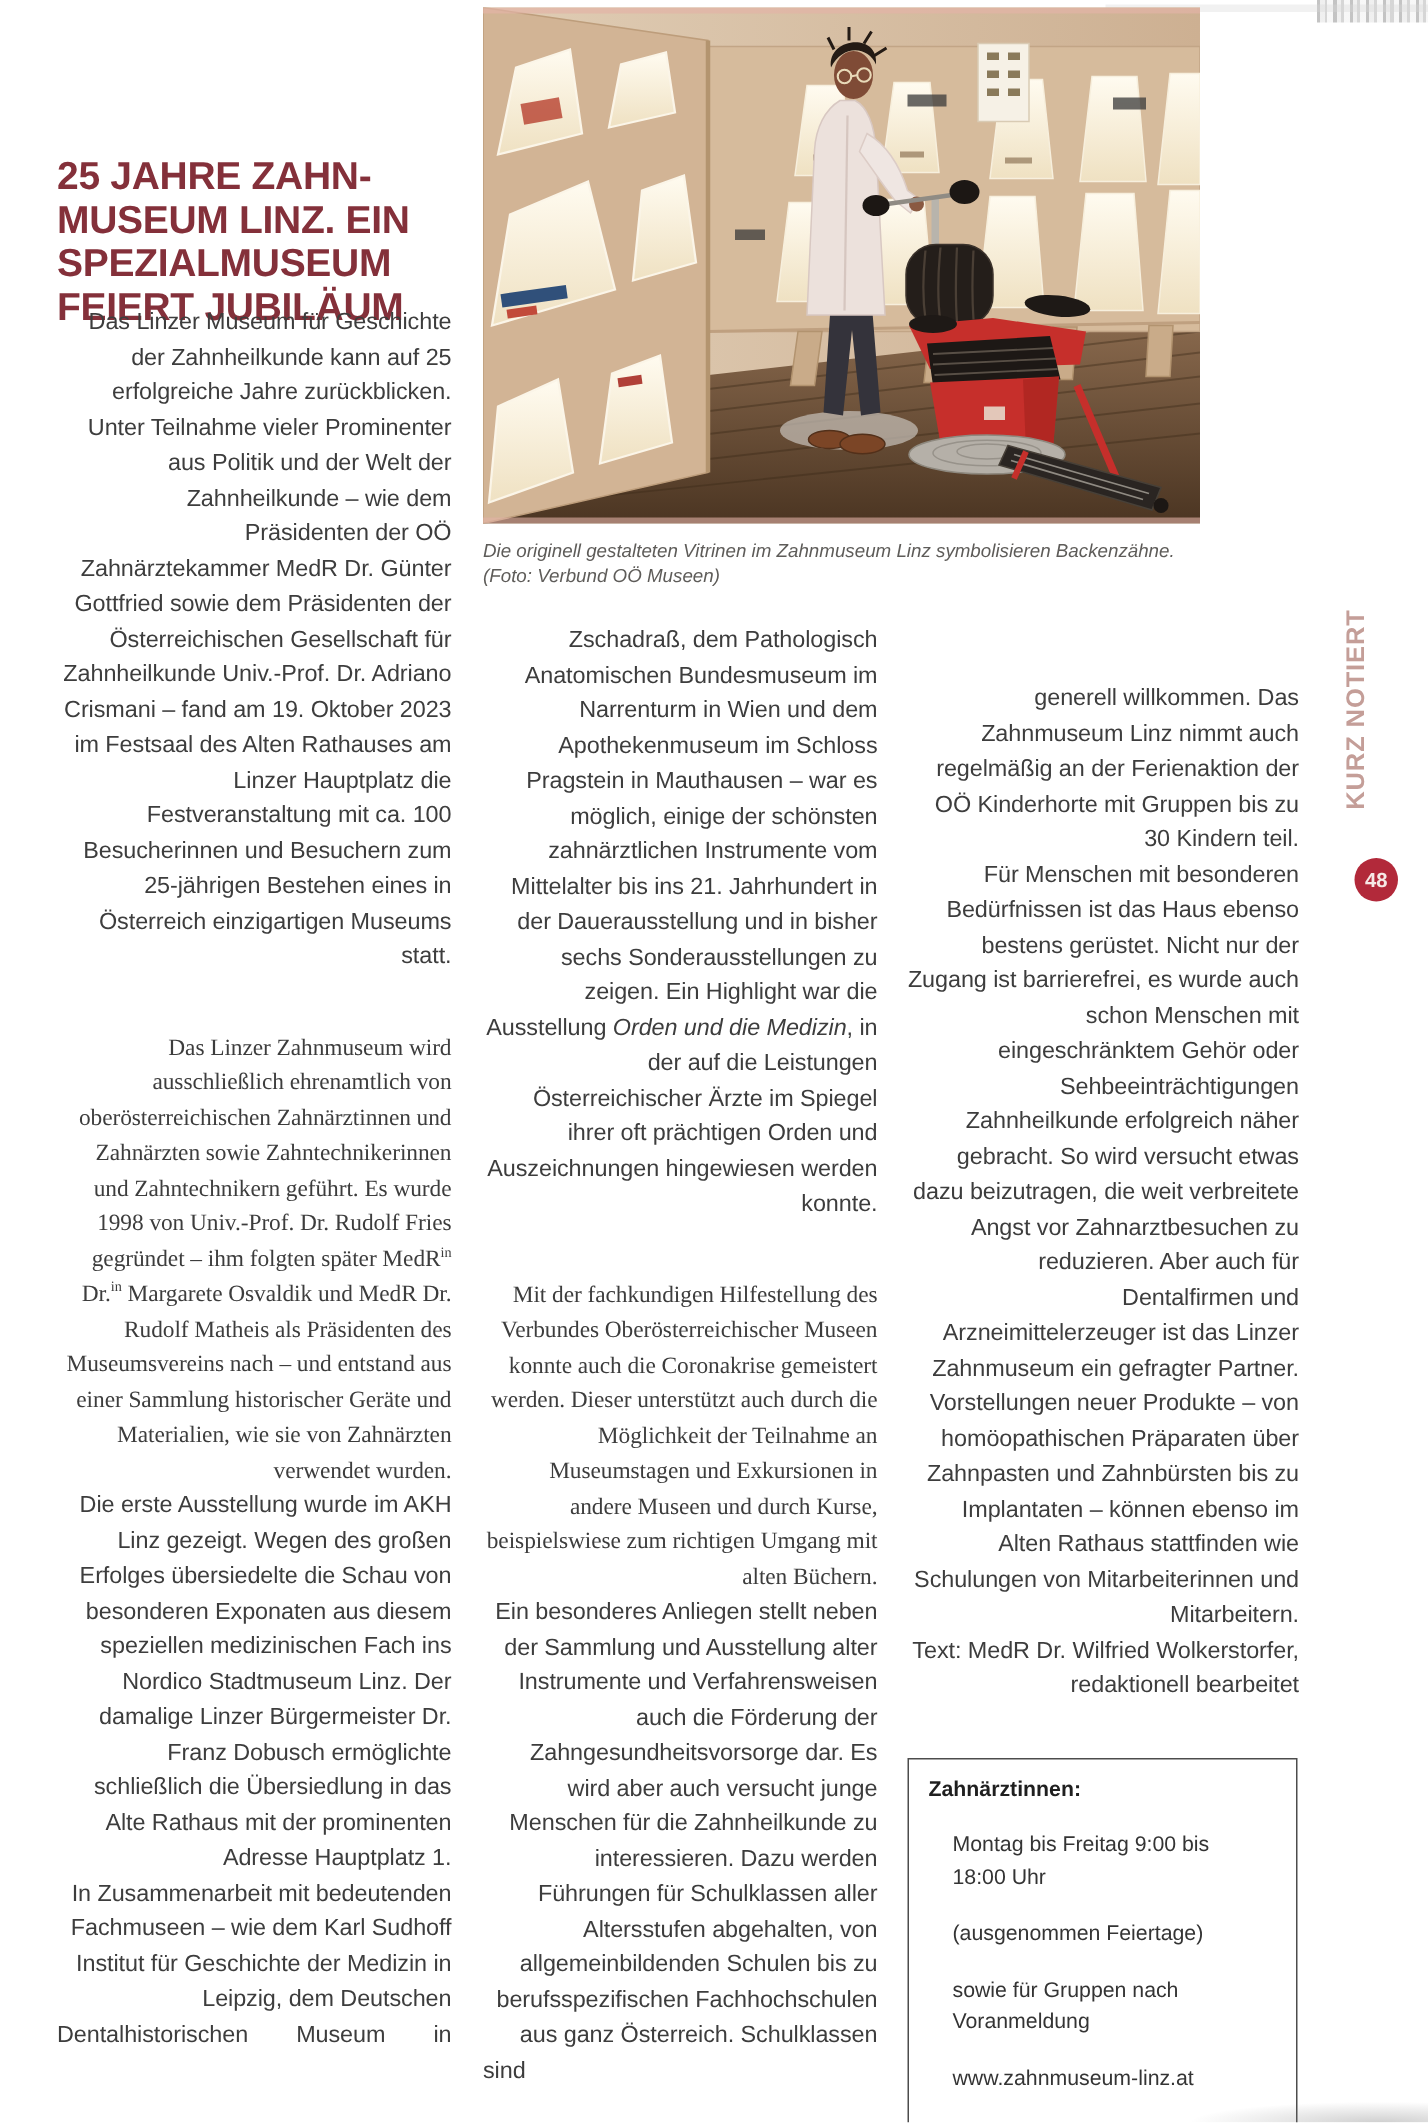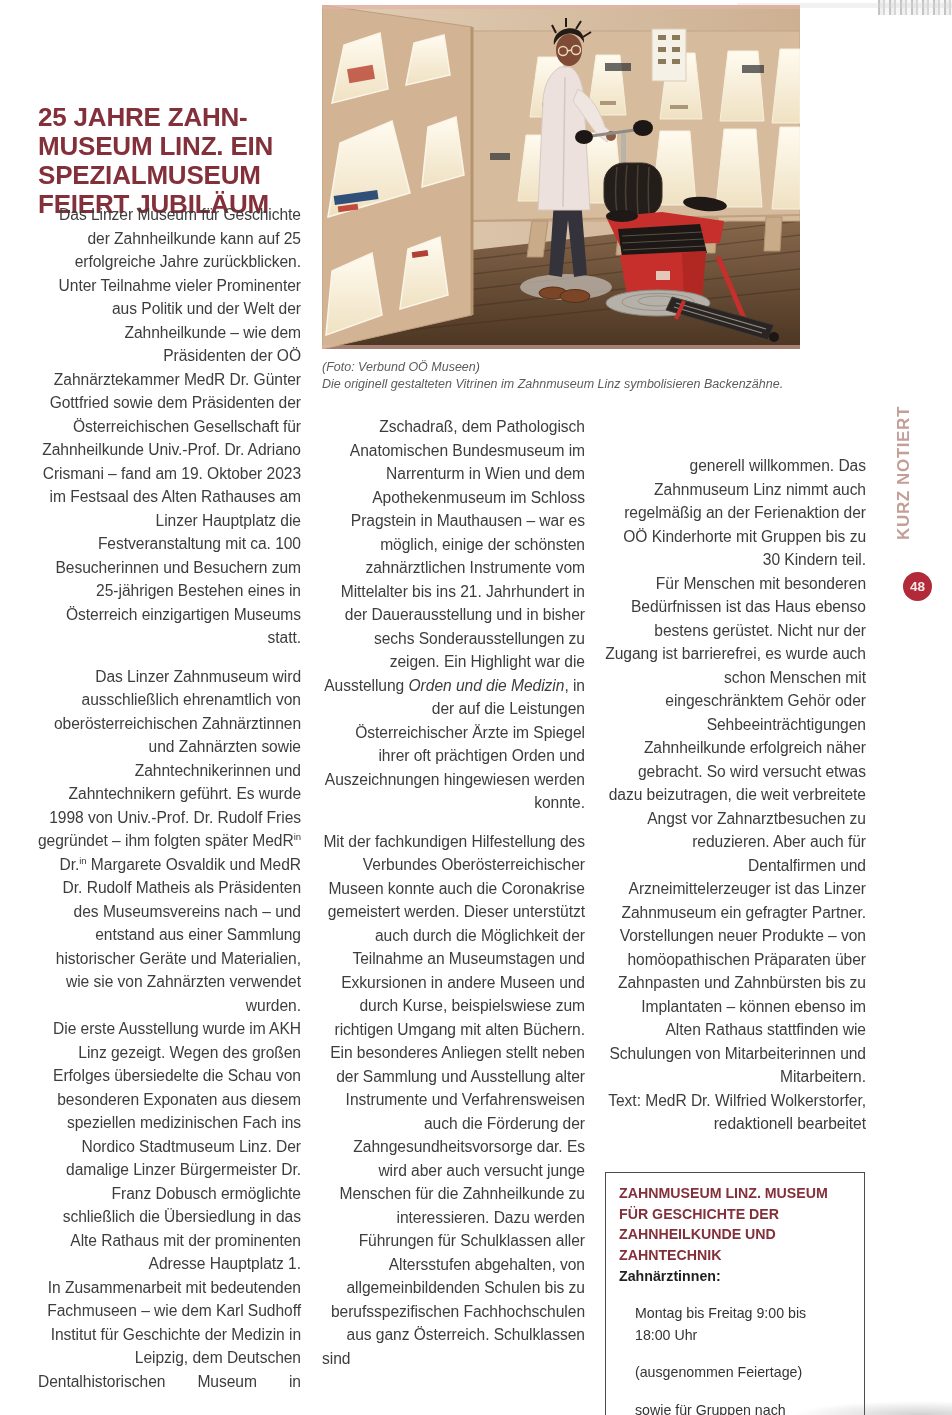--- a/index.html
+++ b/index.html
@@ -16,21 +16,21 @@
 
   
   .headline{position:absolute;left:38px;top:86px;width:292px;
     font-size:26px;line-height:29px;font-weight:700;color:#84303a;
     white-space:pre-line;letter-spacing:-0.2px;}
 
   
   .col{position:absolute;font-size:15.6px;line-height:23.5px;color:#3d3d3d;
     text-align:justify;letter-spacing:-0.05px;}
   .col p{margin:0;text-align:right;}
-  .col p.gap{margin-top:15px;}
+  .col p.gap{margin-top:37px;font-family:Liberation Serif, serif;}
   .col p.cont{text-align-last:justify;}
   .col-left{left:38px;top:203px;width:263px;}
   .col-mid{left:322px;top:415px;width:263px;}
   .col-right{left:604px;top:415px;width:262px;margin-top:39px;}
   sup{font-size:9.5px;vertical-align:super;line-height:0;}
   em{font-style:italic;}
   .credit{margin-top:23px;text-align:right;text-align-last:right;}
 
   
   .photo{position:absolute;left:322px;top:5px;width:478px;height:344px;background:#d8c3aa;}
@@ -211,22 +211,22 @@
         <line x1="362" y1="296" x2="354" y2="314" stroke="#c62f2b" stroke-width="4"></line>
         <circle cx="452" cy="332" r="5" fill="#1c1714"></circle>
       </g>
 
       <rect x="0" y="0" width="478" height="4" fill="#e3b3a6" opacity=".7"></rect>
       <rect x="0" y="340" width="478" height="4" fill="#e3b3a6" opacity=".6"></rect>
     </svg>
   </div>
 
   <div class="caption">
+    <div>Die originell gestalteten Vitrinen im Zahnmuseum Linz symbolisieren Backenzähne.</div>
     <div>(Foto: Verbund OÖ Museen)</div>
-    <div>Die originell gestalteten Vitrinen im Zahnmuseum Linz symbolisieren Backenzähne.</div>
   </div>
 
   <div class="col col-left">
     <p>Das Linzer Museum für Geschichte der Zahnheilkunde kann auf 25 erfolgreiche Jahre zurückblicken. Unter Teilnahme vieler Prominenter aus Politik und der Welt der Zahnheilkunde – wie dem Präsidenten der OÖ Zahnärztekammer MedR Dr. Günter Gottfried sowie dem Präsidenten der Österreichischen Gesellschaft für Zahnheilkunde Univ.-Prof. Dr. Adriano Crismani – fand am 19. Oktober 2023 im Festsaal des Alten Rathauses am Linzer Hauptplatz die Festveranstaltung mit ca. 100 Besucherinnen und Besuchern zum 25-jährigen Bestehen eines in Österreich einzigartigen Museums statt.</p>
     <p class="gap"><span>Das Linzer Zahnmuseum wird ausschließlich ehrenamtlich von oberösterreichischen Zahnärztinnen und Zahnärzten sowie Zahntechnikerinnen und Zahntechnikern geführt. Es wurde 1998 von Univ.-Prof. Dr. Rudolf Fries gegründet – ihm folgten später MedR</span><sup>in</sup><span> Dr.</span><sup>in</sup><span> Margarete Osvaldik und MedR Dr. Rudolf Matheis als Präsidenten des Museumsvereins nach – und entstand aus einer Sammlung historischer Geräte und Materialien, wie sie von Zahnärzten verwendet wurden.</span></p>
     <p>Die erste Ausstellung wurde im AKH Linz gezeigt. Wegen des großen Erfolges übersiedelte die Schau von besonderen Exponaten aus diesem speziellen medizinischen Fach ins Nordico Stadtmuseum Linz. Der damalige Linzer Bürgermeister Dr. Franz Dobusch ermöglichte schließlich die Übersiedlung in das Alte Rathaus mit der prominenten Adresse Hauptplatz 1.</p>
     <p class="cont">In Zusammenarbeit mit bedeutenden Fachmuseen – wie dem Karl Sudhoff Institut für Geschichte der Medizin in Leipzig, dem Deutschen Dentalhistorischen Museum in</p>
   </div>
 
   <div class="col col-mid">
@@ -238,21 +238,20 @@
   <div class="col col-right">
     <p>generell willkommen. Das Zahnmuseum Linz nimmt auch regelmäßig an der Ferienaktion der OÖ Kinderhorte mit Gruppen bis zu 30 Kindern teil.</p>
     <p>Für Menschen mit besonderen Bedürfnissen ist das Haus ebenso bestens gerüstet. Nicht nur der Zugang ist barrierefrei, es wurde auch schon Menschen mit eingeschränktem Gehör oder Sehbeeinträchtigungen Zahnheilkunde erfolgreich näher gebracht. So wird versucht etwas dazu beizutragen, die weit verbreitete Angst vor Zahnarztbesuchen zu reduzieren. Aber auch für Dentalfirmen und Arzneimittelerzeuger ist das Linzer Zahnmuseum ein gefragter Partner. Vorstellungen neuer Produkte – von homöopathischen Präparaten über Zahnpasten und Zahnbürsten bis zu Implantaten – können ebenso im Alten Rathaus stattfinden wie Schulungen von Mitarbeiterinnen und Mitarbeitern.</p>
     <p class="credit"><span>Text: MedR Dr. Wilfried Wolkerstorfer,</span><br><span>redaktionell bearbeitet</span></p>
   </div>
 
   <div class="side-label">KURZ NOTIERT</div>
   <div class="page-badge">48</div>
 
   <div class="infobox">
-    <p class="title">ZAHNMUSEUM LINZ. MUSEUM FÜR GESCHICHTE DER ZAHNHEILKUNDE UND ZAHNTECHNIK</p>
     <p class="hours-label">Zahnärztinnen:</p>
     <p class="line">Montag bis Freitag 9:00 bis 18:00 Uhr</p>
     <p class="line">(ausgenommen Feiertage)</p>
     <p class="line">sowie für Gruppen nach Voranmeldung</p>
     <p class="line">www.zahnmuseum-linz.at</p>
   </div>
 
   <div class="corner-shadow"></div>
 </div>
 

